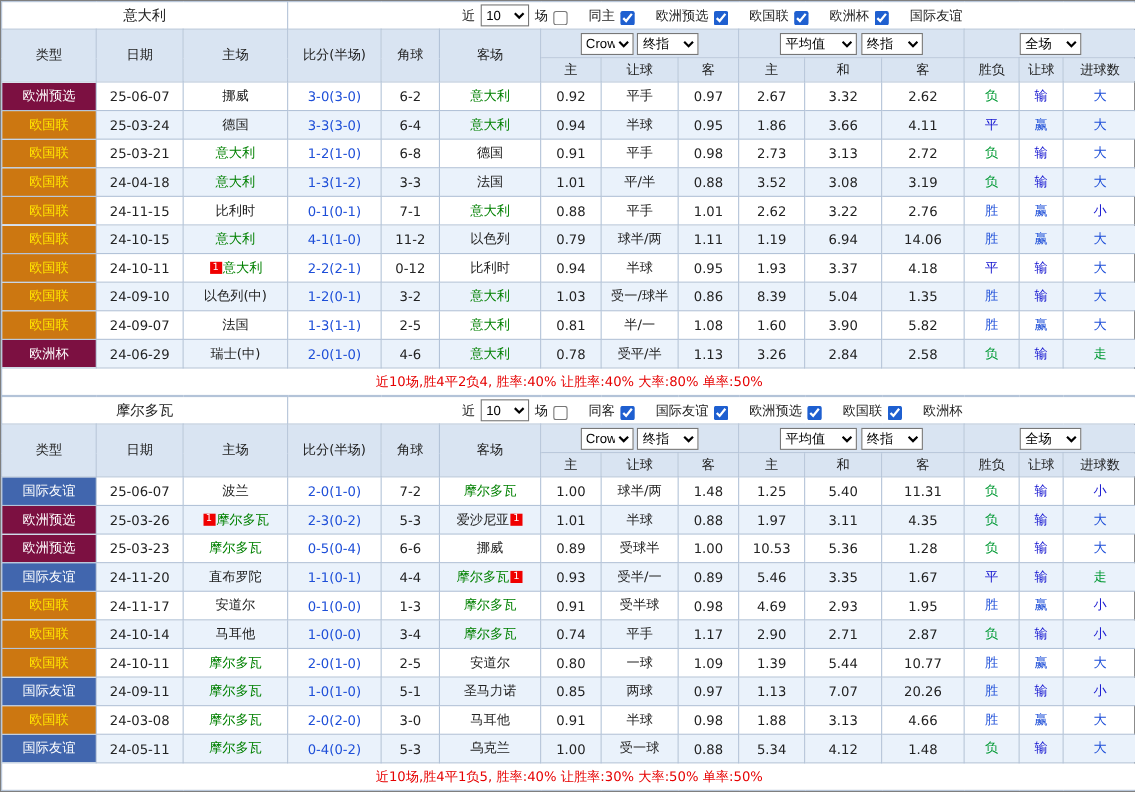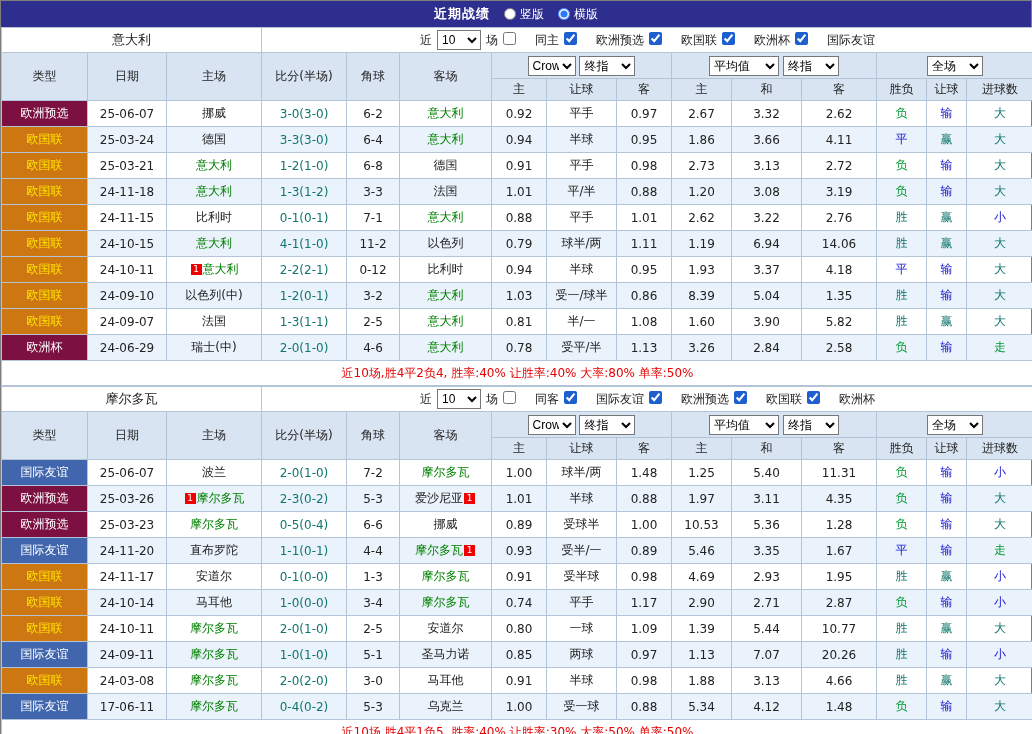--- a/index.html
+++ b/index.html
@@ -15,55 +15,44 @@
   
   table.grid { width:100%; border-collapse:collapse; table-layout:fixed; }
   table.grid th, table.grid td {
     border:1px solid #b3c3d8; text-align:center; padding:0 2px;
     overflow:hidden; white-space:nowrap; height:26px; font-weight:normal;
   }
   tr.filter-row td { background:#fff; height:25px; }
   td.team-cell { text-align:left; padding-left:8px; font-weight:bold; font-size:13px; }
   td.filter-cell { text-align:center; }
   .filter-inner { display:inline-flex; align-items:center; gap:5px; }
-  .chk { display:inline-flex; align-items:flex-start; gap:19px; cursor:pointer; }
+  .chk { display:inline-flex; align-items:flex-end; gap:19px; cursor:pointer; }
   .chk input { accent-color:#1e5fd0; width:13px; height:13px; }
   tr.head-row th, tr.subhead-row th { background:#d9e4f2; }
   tr.subhead-row th { height:22px; }
   .sel { font-size:12px; height:20px; border:1px solid #777; background:#fff; }
   .w42{width:44px} .w64{width:48px} .w54{width:56px} .w68{width:70px}
   tbody tr:nth-child(even) td { background:#eaf2fb; }
   td.type-cell { font-size:12px; }
   .type-dark   { background:#7c1041 !important; color:#ffffff; }
   .type-orange { background:#cc7711 !important; color:#ffe400; }
   .type-blue   { background:#4166ae !important; color:#ffffff; }
-  .c-red  { color:#0f766e; }
+  .c-red  { color:#1d4ed8; }
   .c-green{ color:#009933; }
   .c-blue { color:#1515d0; }
   .t-green{ color:#008000; }
   .badge { display:inline-block; background:#f00000; color:#fff; font-size:9px; line-height:11px;
            width:11px; height:11px; vertical-align:middle; margin:0 1px; text-align:center; }
   tr.summary-row td { color:#e60000; height:25px; background:#fff; }
 </style>
 </head>
 <body>
 
 <div class="page">
 
-  <div class="topbar">
-    <span class="topbar-title">近期战绩</span>
-    <label class="radio-label">
-      <input type="radio" name="layout" style="">
-      <span>竖版</span>
-    </label>
-    <label class="radio-label">
-      <input type="radio" name="layout" checked="" style="">
-      <span>横版</span>
-    </label>
-  </div>
 
   <table class="grid">
     <colgroup>
       <col style="width:86px">
         <col style="width:79px">
         <col style="width:95px">
         <col style="width:85px">
       <col style="width:53px">
         <col style="width:92px">
         <col style="width:55px">
@@ -199,29 +188,29 @@
           <td>0.98</td>
           <td>2.73</td>
           <td>3.13</td>
           <td>2.72</td>
           <td class="c-green">负</td>
           <td class="c-blue">输</td>
           <td class="c-red">大</td>
         </tr>
         <tr>
           <td class="type-cell type-orange">欧国联</td>
-          <td>24-11-18</td>
+          <td>24-04-18</td>
           <td><span class="t-green">意大利</span></td>
           <td class="c-red">1-3(1-2)</td>
           <td>3-3</td>
           <td><span>法国</span></td>
           <td>1.01</td>
           <td>平/半</td>
           <td>0.88</td>
-          <td>1.20</td>
+          <td>3.52</td>
           <td>3.08</td>
           <td>3.19</td>
           <td class="c-green">负</td>
           <td class="c-blue">输</td>
           <td class="c-red">大</td>
         </tr>
         <tr>
           <td class="type-cell type-orange">欧国联</td>
           <td>24-11-15</td>
           <td><span>比利时</span></td>
@@ -574,21 +563,21 @@
           <td>0.98</td>
           <td>1.88</td>
           <td>3.13</td>
           <td>4.66</td>
           <td class="c-red">胜</td>
           <td class="c-red">赢</td>
           <td class="c-red">大</td>
         </tr>
         <tr>
           <td class="type-cell type-blue">国际友谊</td>
-          <td>17-06-11</td>
+          <td>24-05-11</td>
           <td><span class="t-green">摩尔多瓦</span></td>
           <td class="c-red">0-4(0-2)</td>
           <td>5-3</td>
           <td><span>乌克兰</span></td>
           <td>1.00</td>
           <td>受一球</td>
           <td>0.88</td>
           <td>5.34</td>
           <td>4.12</td>
           <td>1.48</td>

